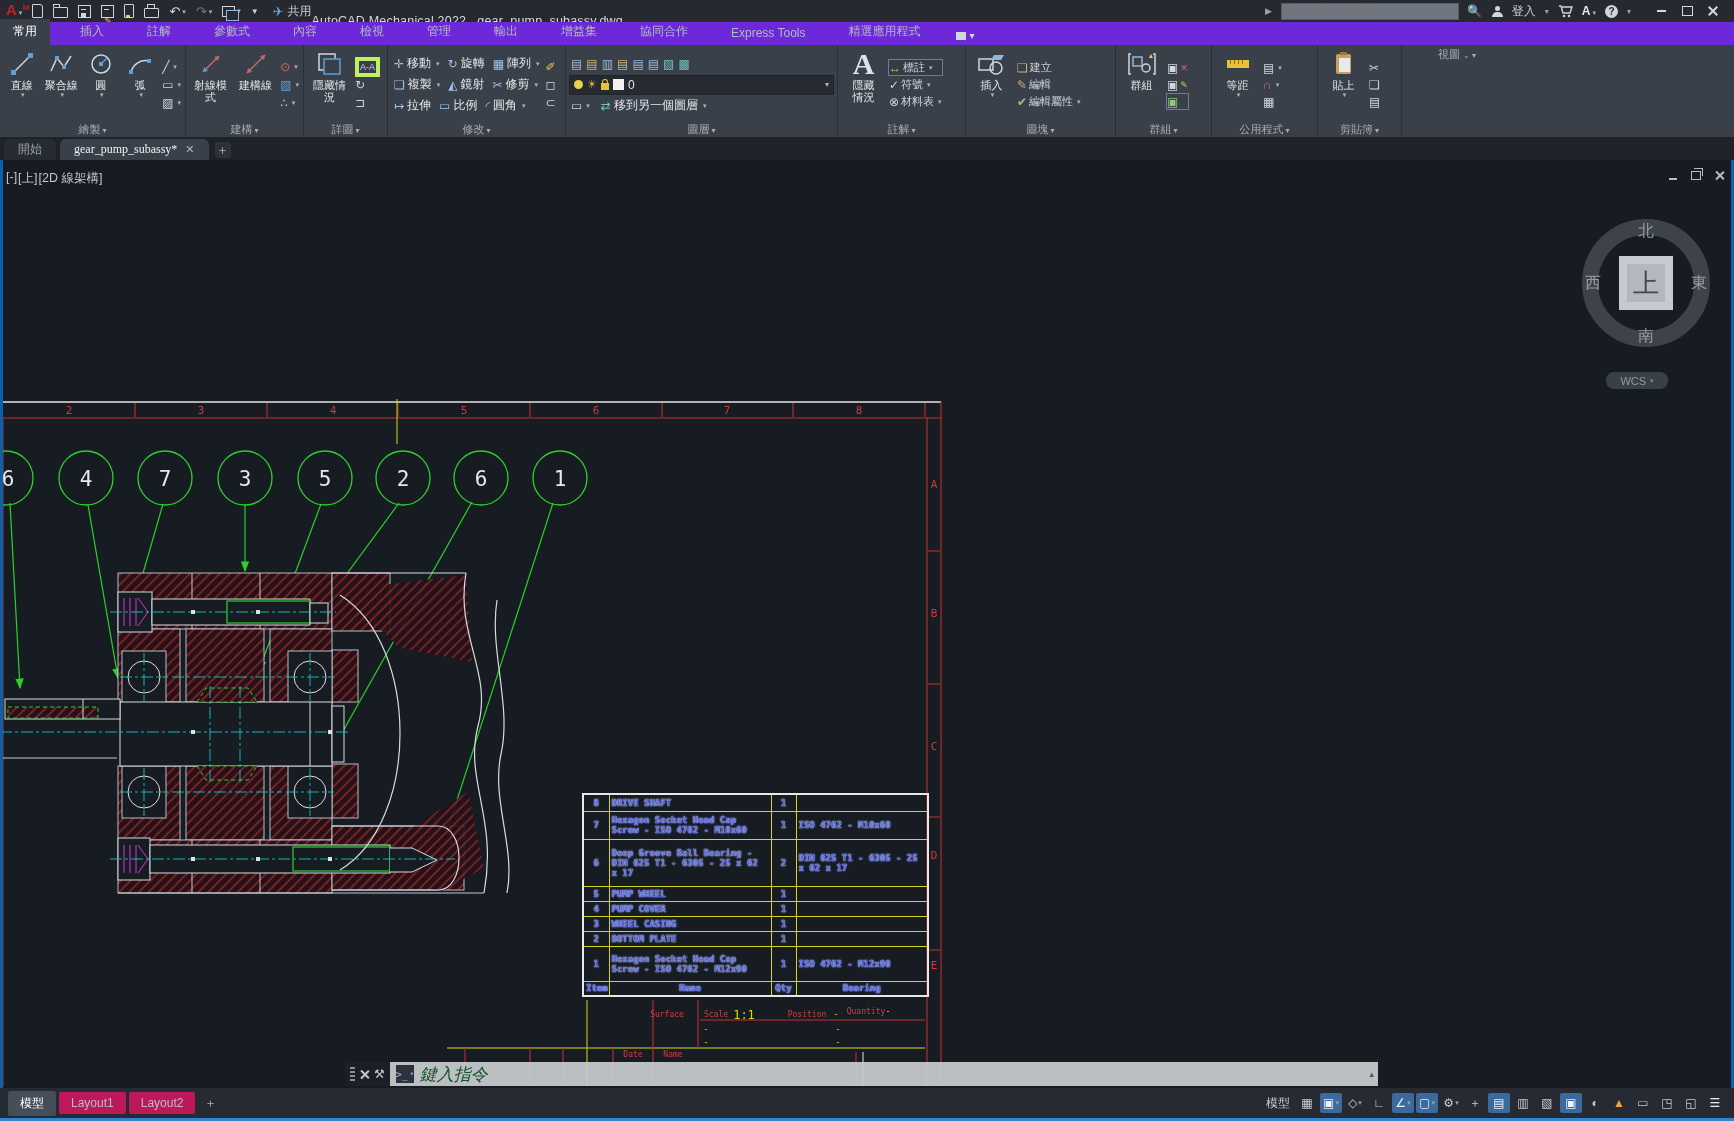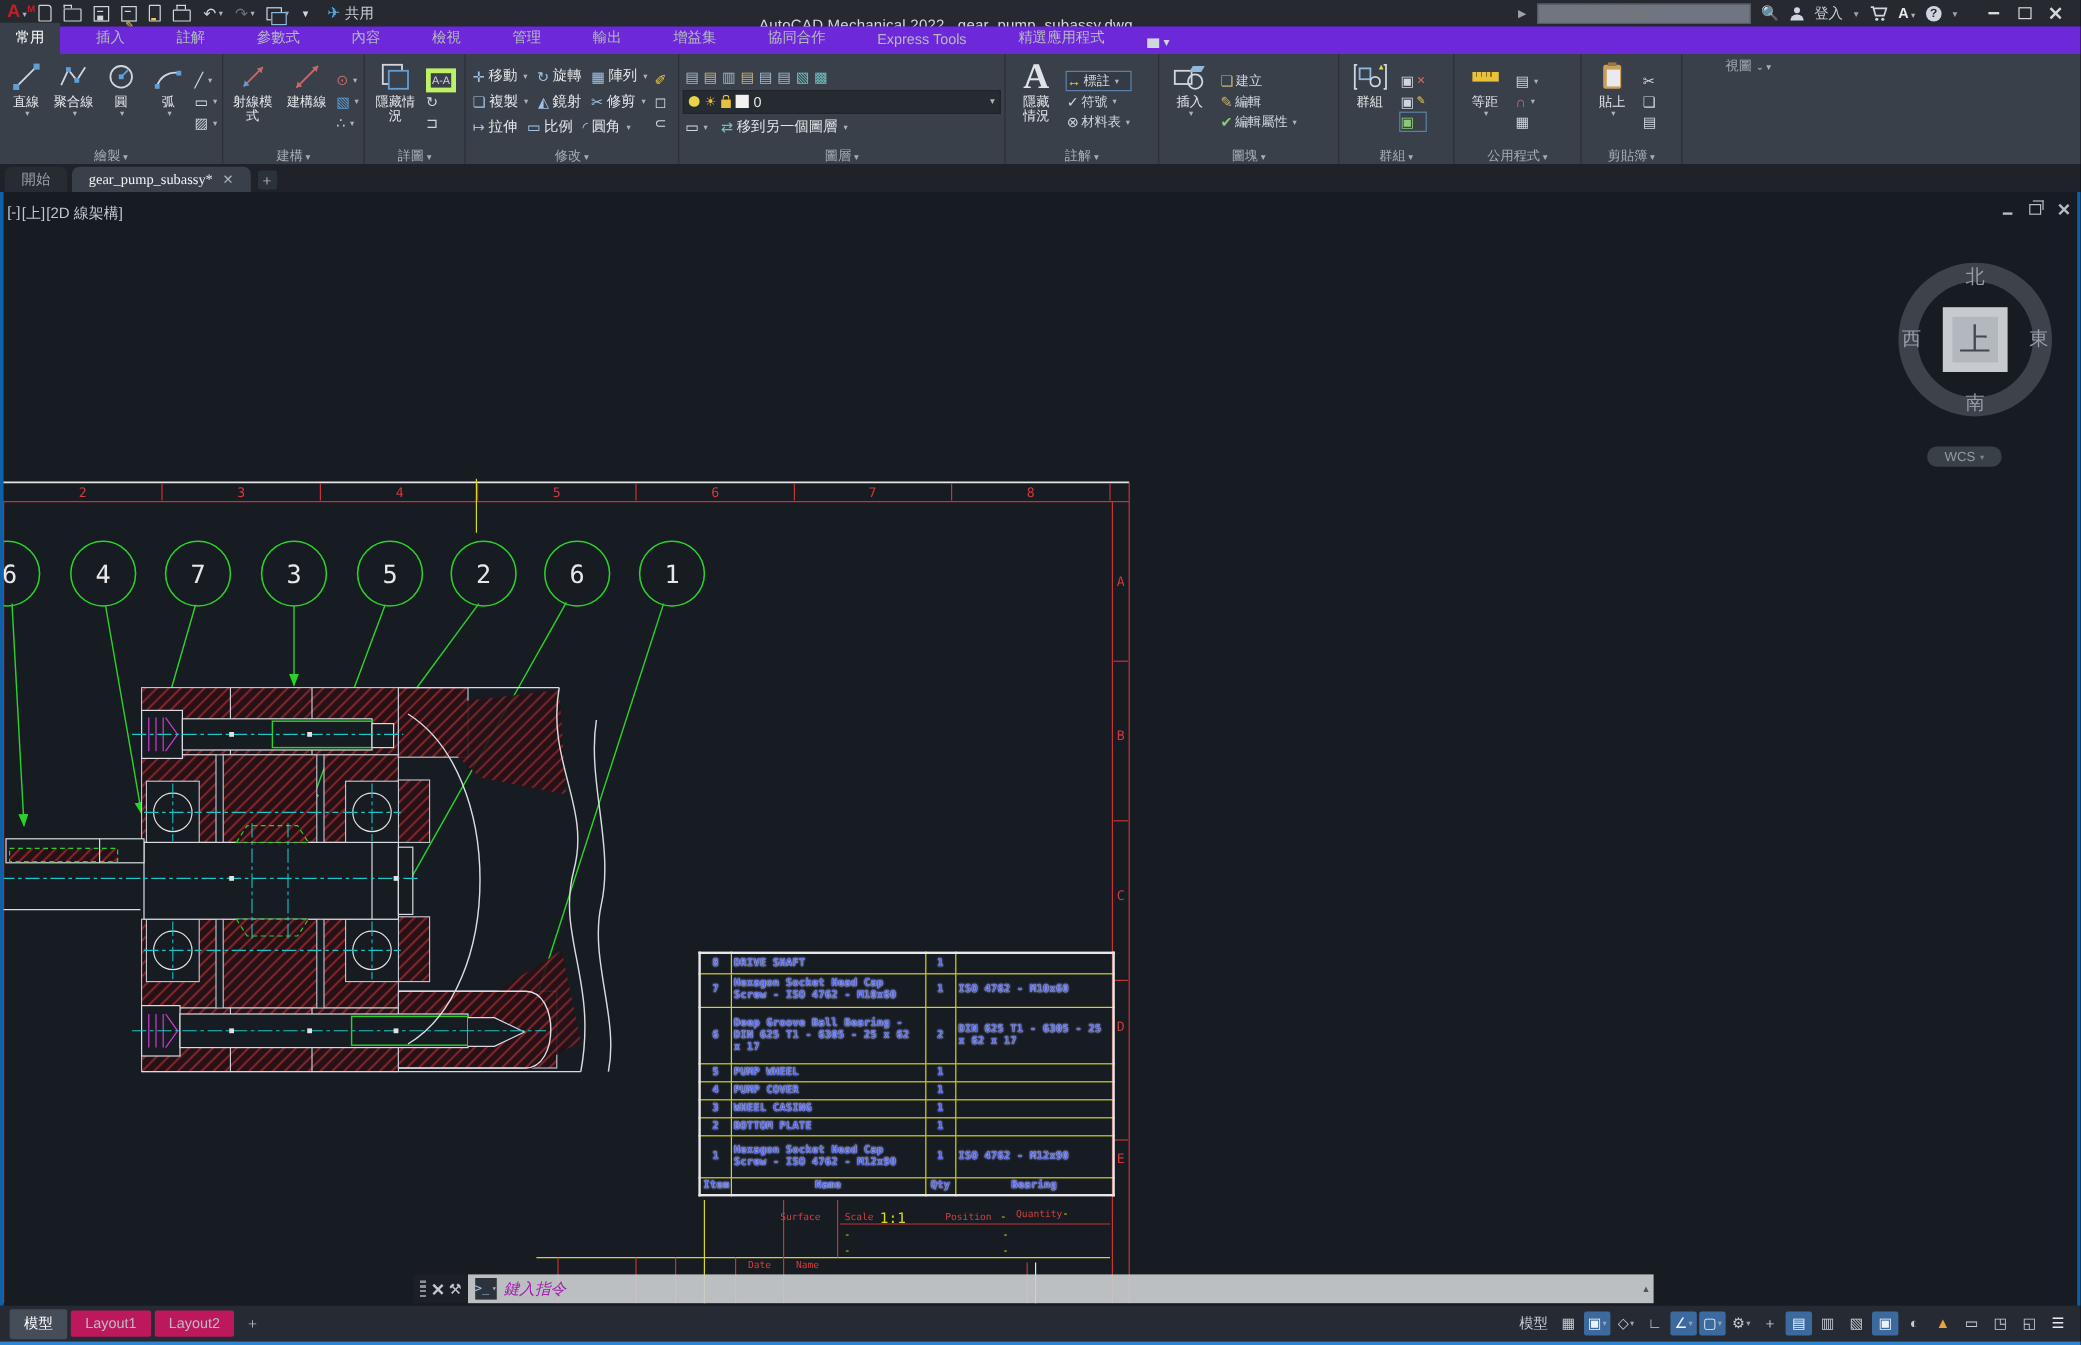--- a/index.html
+++ b/index.html
@@ -22,21 +22,21 @@
   .i-pen::after{content:"✎";position:absolute;right:-5px;bottom:-3px;font-size:9px;color:#e8c84a;background:none;}
   .i-tablet{width:8px;height:12px;border:1.5px solid #cfd6de;border-radius:1px;display:inline-block;position:relative;}
   .i-tablet::after{content:"";position:absolute;left:1px;bottom:0;width:4px;height:2px;background:#e8c84a;}
   .i-print{width:13px;height:8px;border:1.5px solid #cfd6de;border-radius:1px;position:relative;display:inline-block;margin-top:4px;}
   .i-print::before{content:"";position:absolute;left:2px;top:-5px;width:6px;height:3px;border:1.5px solid #cfd6de;border-bottom:none;}
   .glyph{font-size:13px;line-height:13px;}
   .dualrect{width:11px;height:9px;border:1.5px solid #cfd6de;position:relative;display:inline-block;}
   .dualrect::after{content:"";position:absolute;left:3px;top:3px;width:11px;height:9px;border:1.5px solid #8fb8dc;background:#262a30;}
   .sharewrap{display:flex;align-items:center;gap:4px;margin-left:4px;}
   .plane{color:#58a6e0;font-size:13px;}
-  .tbtitle{flex:1;text-align:center;color:#d6d9dd;font-size:12.5px;letter-spacing:.2px;margin-top:20px;}
+  .tbtitle{flex:1;color:#d6d9dd;font-size:12.5px;letter-spacing:.2px;margin-top:20px;}
   .tbright{display:flex;align-items:center;gap:9px;padding-right:8px;}
   .searchbox{display:flex;align-items:center;}
   .searchbox input{width:168px;height:15px;background:#6f7682;border:1px solid #555c66;color:#272b31;
                    font-style:italic;font-size:11px;padding:0 4px;font-family:inherit;}
   .sicon{color:#cfd6de;font-size:12px;}
   .person{width:11px;height:11px;position:relative;display:inline-block;}
   .person::before{content:"";position:absolute;left:3px;top:0;width:5px;height:5px;border-radius:50%;background:#cfd6de;}
   .person::after{content:"";position:absolute;left:0;bottom:0;width:11px;height:5px;border-radius:5px 5px 0 0;background:#cfd6de;}
   .helpc{width:13px;height:13px;border-radius:50%;background:#cfd6de;color:#262a30;font-weight:bold;
          font-size:10px;display:inline-flex;align-items:center;justify-content:center;}
@@ -130,21 +130,21 @@
   .cmdbar{position:absolute;left:345px;top:902px;width:1033px;height:24px;z-index:30;display:flex;align-items:stretch;}
   .cmd-left{display:flex;align-items:center;gap:5px;background:rgba(32,36,42,.6);padding:0 5px;}
   .grip{width:5px;height:14px;background:repeating-linear-gradient(0deg,#8a9098 0 2px,transparent 2px 4px);}
   .cmd-x{width:9px;height:9px;position:relative;}
   .cmd-x::before,.cmd-x::after{content:"";position:absolute;left:4px;top:-1px;width:1.6px;height:11px;background:#c3c8cf;}
   .cmd-x::before{transform:rotate(45deg);} .cmd-x::after{transform:rotate(-45deg);}
   .wrench{color:#c3c8cf;font-size:12px;}
   .cmd-field{flex:1;background:rgba(201,203,206,.93);display:flex;align-items:center;gap:6px;padding:0 6px;}
   .cmd-ico{width:18px;height:18px;background:#2d333c;color:#9fc3e8;font-size:10px;display:inline-flex;
            align-items:center;justify-content:center;font-family:"DejaVu Sans Mono",monospace;}
-  .cmd-ph{font-style:italic;color:#a21caf;font-size:13px;font-family:Liberation Serif, serif;}
+  .cmd-ph{font-style:italic;color:#14532d;font-size:17px;font-family:Liberation Serif, serif;}
   .cmd-up{color:#555;font-size:9px;align-self:center;padding-left:4px;background:rgba(201,203,206,.93);height:100%;
           display:flex;align-items:center;padding-right:4px;}
   
   .statusbar{position:absolute;left:0;top:1088px;width:1734px;height:33px;background:#262b33;box-sizing:border-box;
              border-bottom:3px solid #2e86d2;display:flex;align-items:center;color:#b9bec7;font-size:12px;}
   .stabs{display:flex;align-items:center;gap:3px;padding-left:8px;}
   .stab{padding:4px 12px;background:#be185d;border-radius:2px;}
   .stab.active{background:#454d59;color:#fff;}
   .stab-add{padding:2px 6px;color:#aeb5bd;}
   .sright{margin-left:auto;display:flex;align-items:center;gap:2px;padding-right:8px;}

